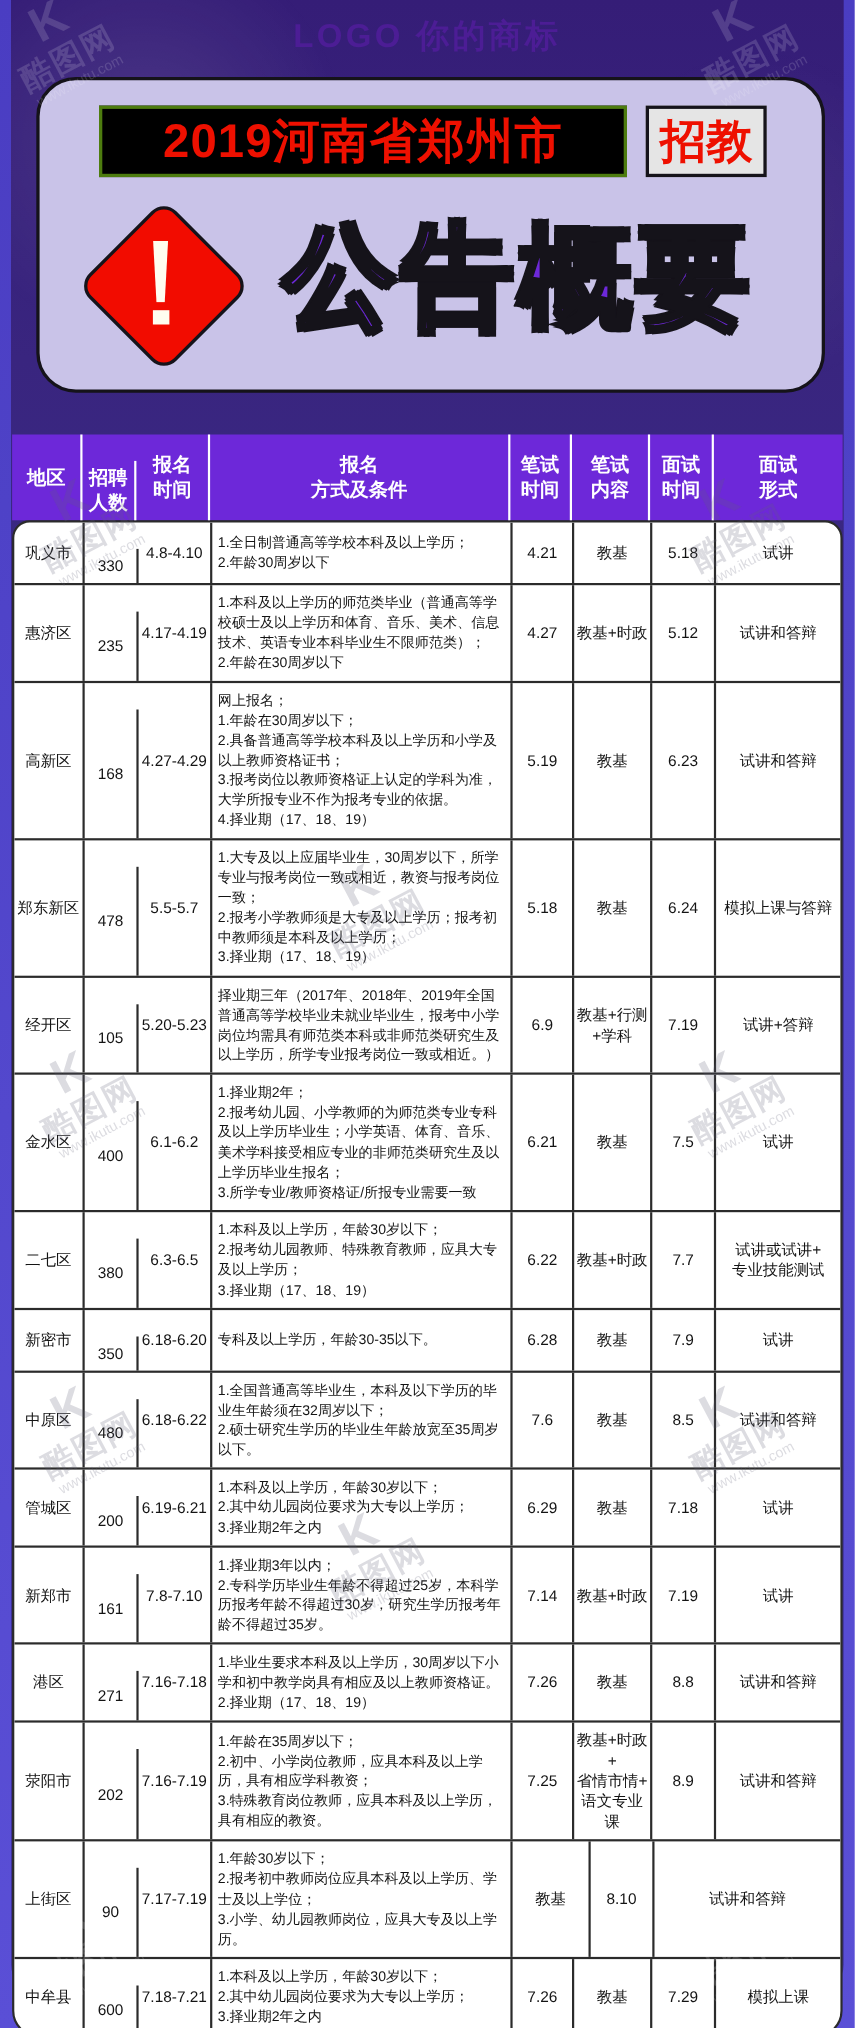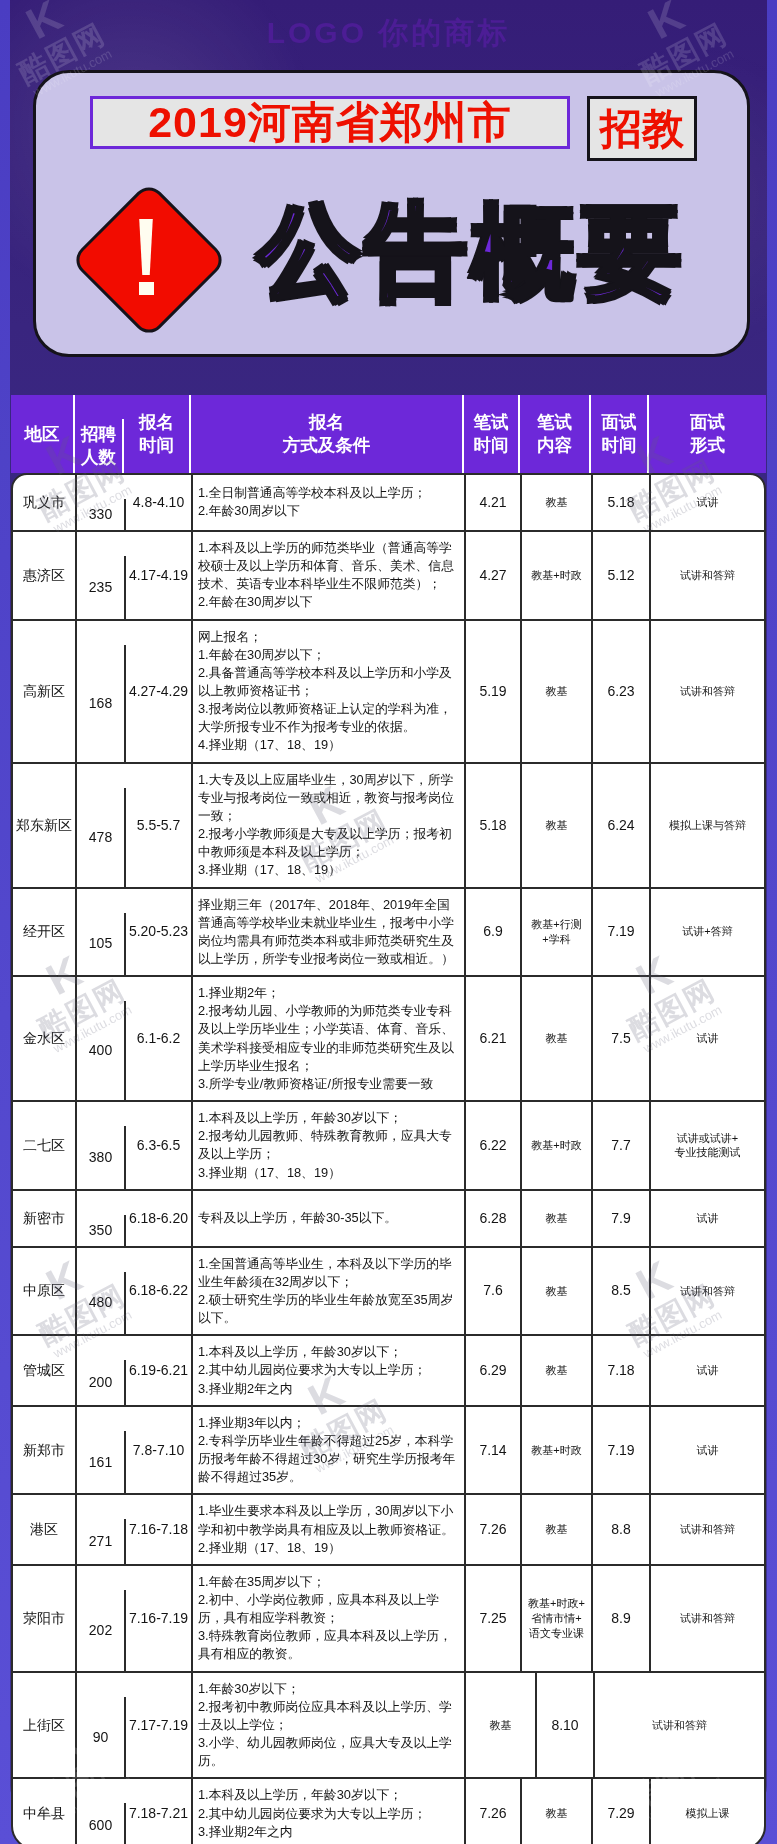--- a/index.html
+++ b/index.html
@@ -23,22 +23,22 @@
   .logo-bar {
     position:absolute; top:13px; left:0; width:100%; text-align:center;
     color:#4c1d95; font-size:30px; font-weight:bold; letter-spacing:3px;
   }
   
   .card {
     position:absolute; left:33px; top:70px; width:711px; height:281px;
     background:#c9c3e8; border:3px solid #15131a; border-radius:36px;
   }
   .banner-main {
-    position:absolute; left:54px; top:23px; width:480px; height:53px;
-    background:#e5e5e5; border:3px solid #6d28d9; box-sizing:border-box;
+    position:absolute; left:54px; top:23px; width:480px; height:65px;
+    background:#000000; border:3px solid #4d7c0f; box-sizing:border-box;
     display:flex; align-items:center; justify-content:center;
     font-size:43px; font-weight:900; color:#ee1000; letter-spacing:1px; white-space:nowrap;
   }
   .banner-tag {
     position:absolute; left:551px; top:23px; width:110px; height:65px;
     background:#e5e5e5; border:3px solid #15131a; box-sizing:border-box;
     display:flex; align-items:center; justify-content:center;
     font-size:42px; font-weight:900; color:#ee1000;
   }
   .alert { position:absolute; left:28px; top:102px; width:164px; height:164px; }
@@ -82,21 +82,21 @@
     display:flex; align-items:center; justify-content:center; text-align:center;
     font-size:14px; color:#141414; padding:6px 2px; white-space:pre-line; line-height:1.35;
   }
   .td:last-child { border-right:none; }
   .c0{width:64px;} .c1{width:49px;margin-top:24px;} .c2{width:67px;} .c3{width:273px;}
   .c4{width:56px;} .c5{width:71px;} .c6{width:58px;} .c7{flex:1;}
   .td.c3 {
     justify-content:flex-start; text-align:left; padding:7px 5px;
     font-size:12.8px; line-height:1.42;
   }
-  .td.c5, .td.c7 { font-size:11px; }
+  .td.c5, .td.c7 { font-size:14px; }
   
   .wm {
     position:absolute; transform:rotate(-28deg); text-align:center;
     pointer-events:none; line-height:1.05;
   }
   .wm.light { color:rgba(255,255,255,.15); }
   .wm.dark  { color:rgba(95,95,120,.22); }
   .wm .wm-k { font-size:44px; font-weight:900; }
   .wm .wm-t { font-size:29px; font-weight:bold; letter-spacing:2px; }
   .wm .wm-u { font-size:13px; }

